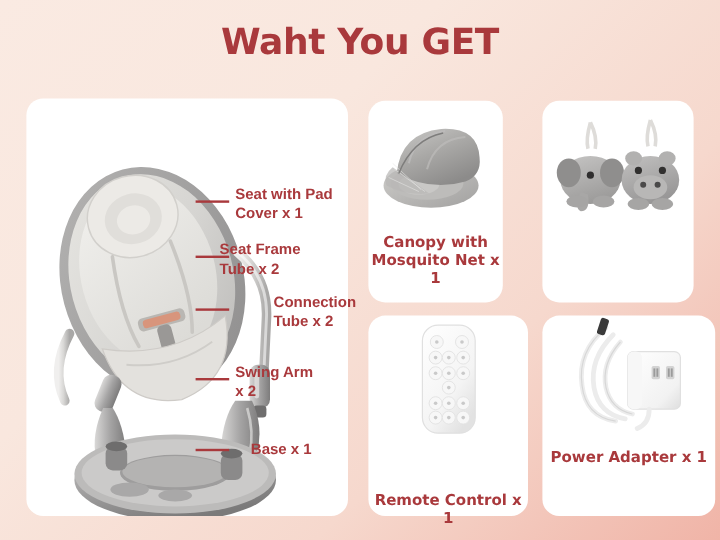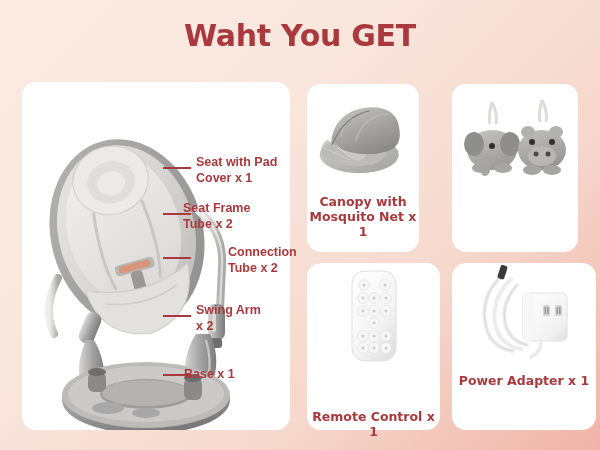--- a/index.html
+++ b/index.html
@@ -81,21 +81,21 @@
   .leader {
     position: absolute;
     height: 1.6px;
     background: #a9393c;
   }
 
   #lbl-1 { left: 196px; top: 155px; }
   #lbl-2 { left: 183px; top: 201px; }
   #lbl-3 { left: 196px; top: 245px; margin-left: 32px; }
   #lbl-4 { left: 196px; top: 303px; }
-  #lbl-5 { left: 184px; top: 367px; }
+  #lbl-5 { left: 209px; top: 367px; }
 
   #ld-1 { left: 163px; top: 167px; width: 28px; }
   #ld-2 { left: 163px; top: 213px; width: 28px; }
   #ld-3 { left: 163px; top: 257px; width: 28px; }
   #ld-4 { left: 163px; top: 315px; width: 28px; }
   #ld-5 { left: 163px; top: 374px; width: 28px; }
 
   .art-svg { display: block; width: 100%; height: 100%; }
 </style>
 </head>

